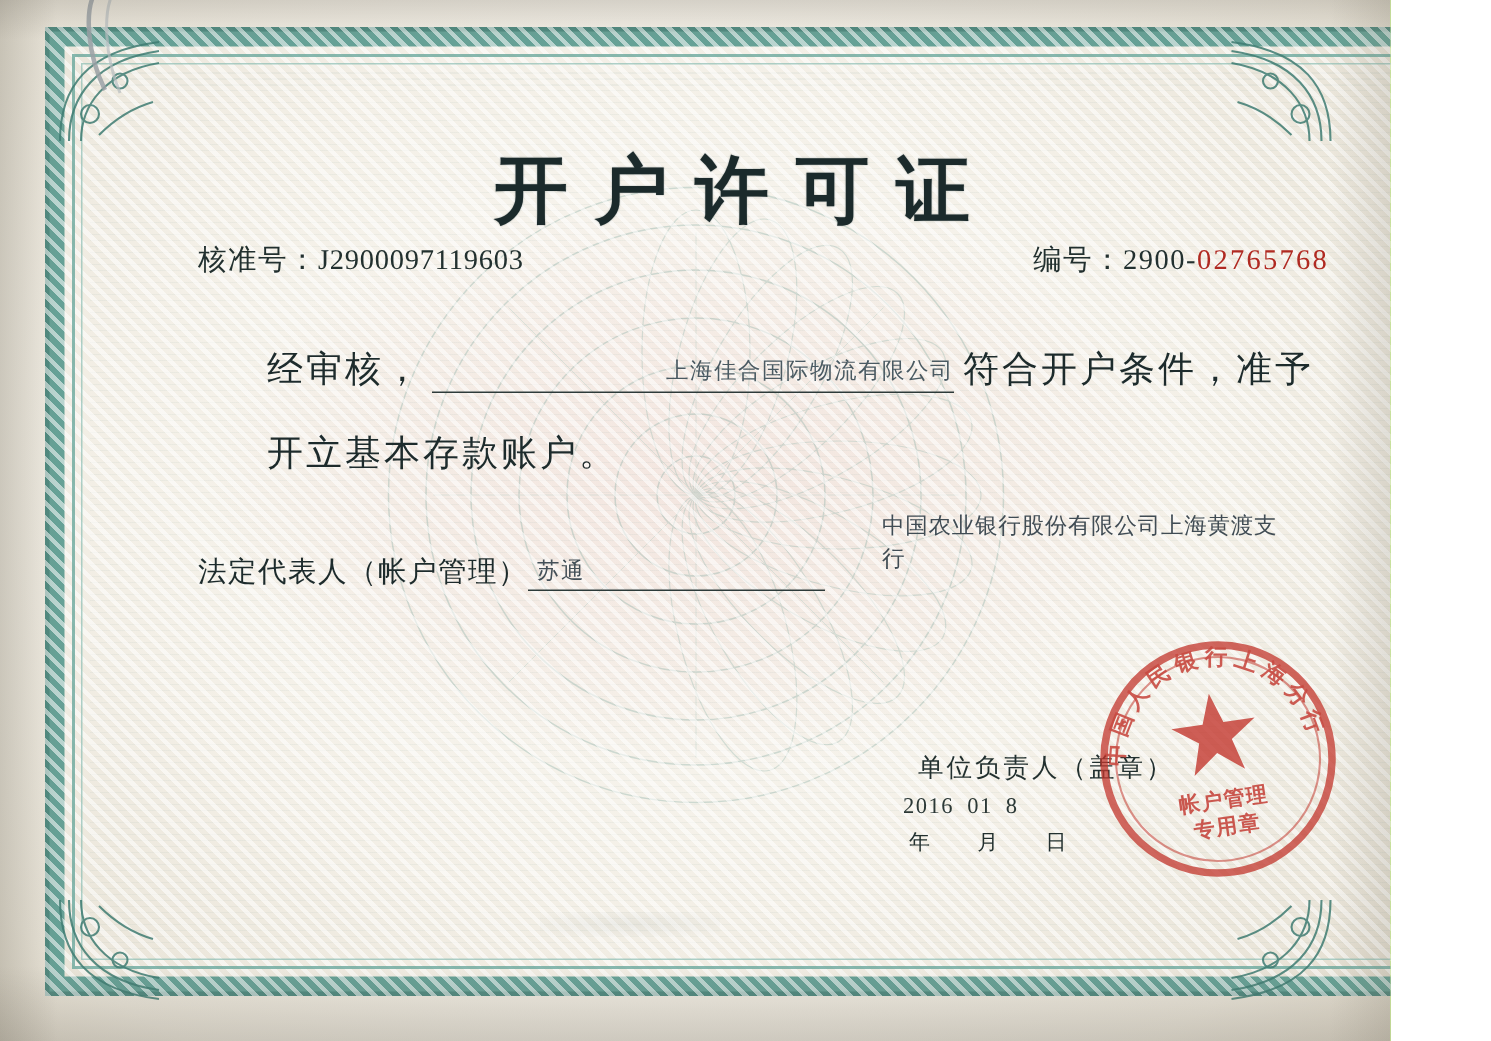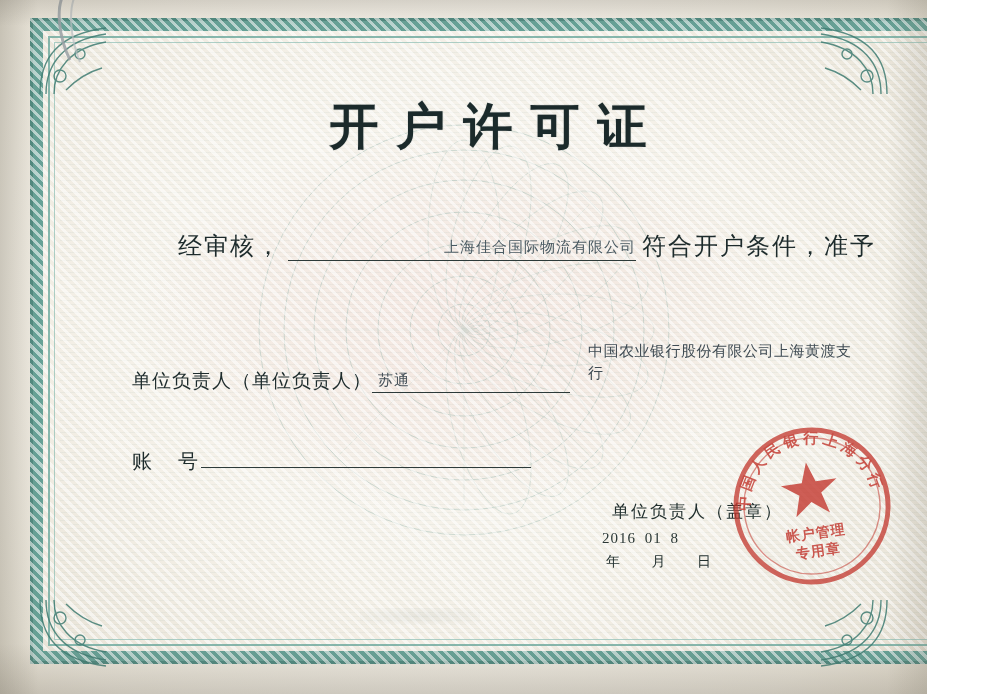--- a/index.html
+++ b/index.html
@@ -431,36 +431,40 @@
         <circle cx="44" cy="30" r="5"></circle>
         <path d="M30 66 C40 56 52 48 66 44"></path>
       </g>
     </svg>
   </div>
 
   <div class="content">
 
     <div class="title">开户许可证</div>
 
-
+    <div class="row-approval">
+      <span>核准号：</span><span class="val">J2900097119603</span>
+    </div>
+
+    <div class="row-number">
+      <span>编号：2900-</span><span class="serial">02765768</span>
+    </div>
 
     <div class="para1">
       <span>经审核，</span><span class="fill-long"><span class="handwriting">上海佳合国际物流有限公司</span></span><span>符合开户条件，准予</span>
     </div>
 
+    <div class="para2">开立基本存款账户。</div>
 
     <div class="row-legal">
-      <span>单位负责人（单位负责人）</span><span class="legal-fill"><span class="handwriting">苏通</span></span>
+      <span>法定代表人（帐户管理）</span><span class="legal-fill"><span class="handwriting">苏通</span></span>
     </div>
 
     <div class="bank-text">中国农业银行股份有限公司上海黄渡支行</div>
 
-    <div class="row-account">
-      <span>账　号</span><span class="acct-fill"></span>
-    </div>
 
     <div class="issuer">单位负责人（盖章）</div>
 
     <div class="issue-date">
       <span class="d">2016</span>
       <span class="d">01</span>
       <span class="d">8</span>
     </div>
     <div class="date-line2">年  月  日</div>
 

